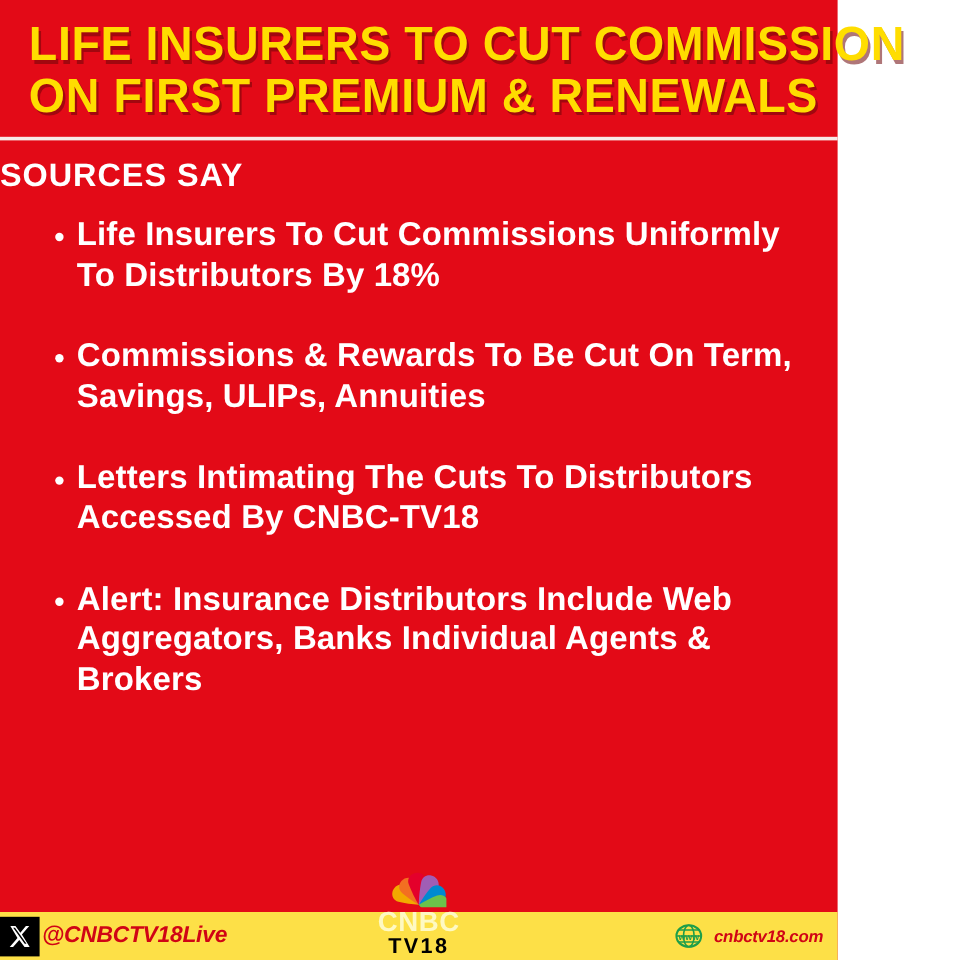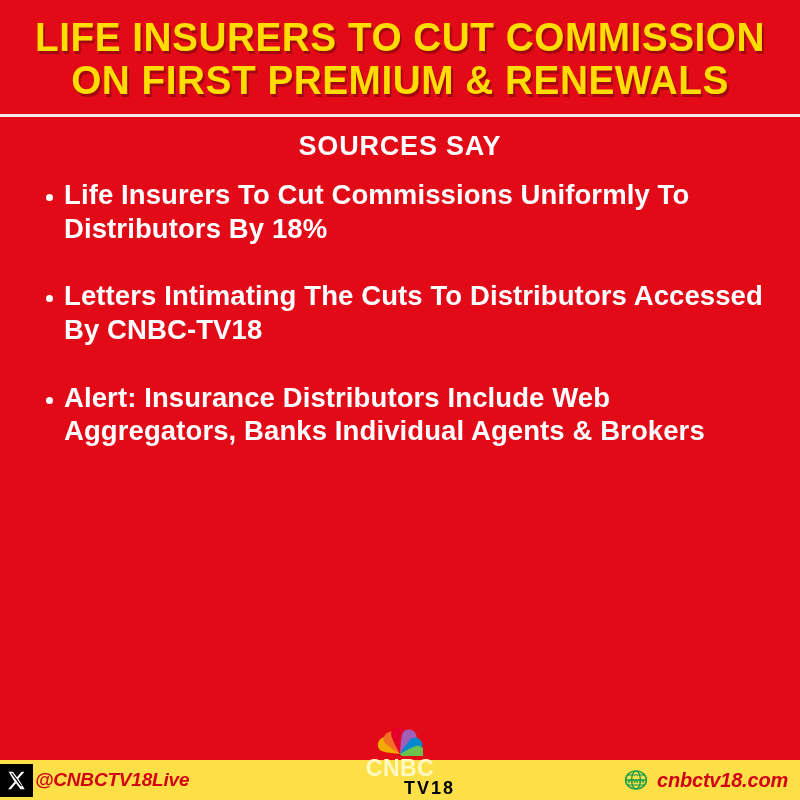--- a/index.html
+++ b/index.html
@@ -5,21 +5,21 @@
   * { margin:0; padding:0; box-sizing:border-box; }
 
   html, body {
     width:800px; height:800px;
     overflow:hidden;
     font-family:"Liberation Sans", sans-serif;
   }
 
   #card {
     position:relative;
-    width:800px; height:800px;
+    width:698px; height:800px;
     background:#E30A17;
     display:flex;
     flex-direction:column;
   }
 
   
   .headline {
     padding:16px 14px 6px 14px;
     text-align:center;
   }
@@ -39,21 +39,21 @@
   .rule {
     width:100%;
     height:3px;
     background:#F7E9E6;
     margin-top:6px;
     flex:0 0 auto;
   }
 
   
   .sources-say {
-    text-align:center;
+    text-align:left;
     color:#FFFFFF;
     font-size:27px;
     font-weight:bold;
     letter-spacing:0.8px;
     padding:14px 0 10px 0;
   }
 
   
   .bullets {
     flex:1 1 auto;
@@ -116,21 +116,21 @@
     align-items:center;
     margin-left:auto;
     padding-right:12px;
     justify-content:flex-end;
   }
   .globe { margin-right:9px; display:block; }
   .site-text {
     color:#D00415;
     font-weight:bold;
     font-style:italic;
-    font-size:20px;
+    font-size:14px;
     letter-spacing:-0.2px;
   }
 
   
   .logo {
     position:absolute;
     left:50%;
     transform:translateX(-50%);
     bottom:2px;
     width:110px;
@@ -144,21 +144,20 @@
     font-size:23px;
     line-height:0.98;
     letter-spacing:0.5px;
   }
   .logo-tv18 {
     color:#000000;
     font-weight:bold;
     font-size:18px;
     line-height:1.05;
     letter-spacing:2px;
-    text-align:right;
   }
 </style>
 </head>
 <body>
 
 <div id="card">
 
   <div class="headline">
     <span class="headline-line">LIFE INSURERS TO CUT COMMISSION</span>
     <span class="headline-line">ON FIRST PREMIUM &amp; RENEWALS</span>
@@ -169,20 +168,24 @@
   <div class="sources-say">SOURCES SAY</div>
 
   <div class="bullets">
 
     <div class="bullet">
       <span class="bullet-dot"></span>
       <span class="bullet-text">Life Insurers To Cut Commissions Uniformly To Distributors By 18%</span>
     </div>
 
 
+    <div class="bullet">
+      <span class="bullet-dot"></span>
+      <span class="bullet-text">Commissions &amp; Rewards To Be Cut On Term, Savings, ULIPs, Annuities</span>
+    </div>
 
     <div class="bullet">
       <span class="bullet-dot"></span>
       <span class="bullet-text">Letters Intimating The Cuts To Distributors Accessed By CNBC-TV18</span>
     </div>
 
     <div class="bullet">
       <span class="bullet-dot"></span>
       <span class="bullet-text">Alert: Insurance Distributors Include Web Aggregators, Banks Individual Agents &amp; Brokers</span>
     </div>

